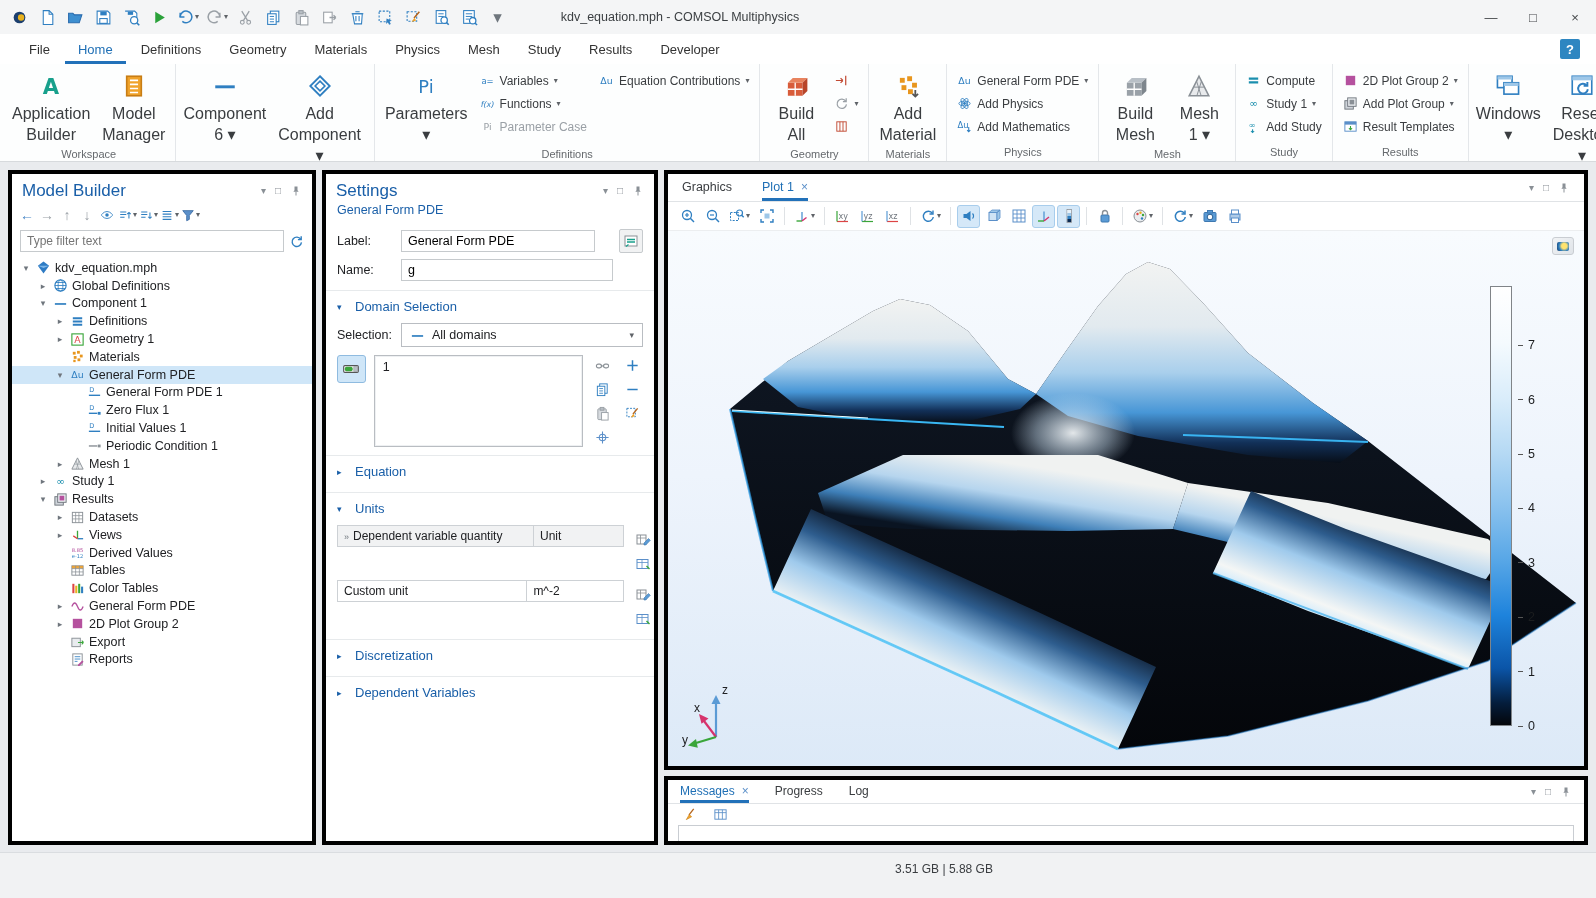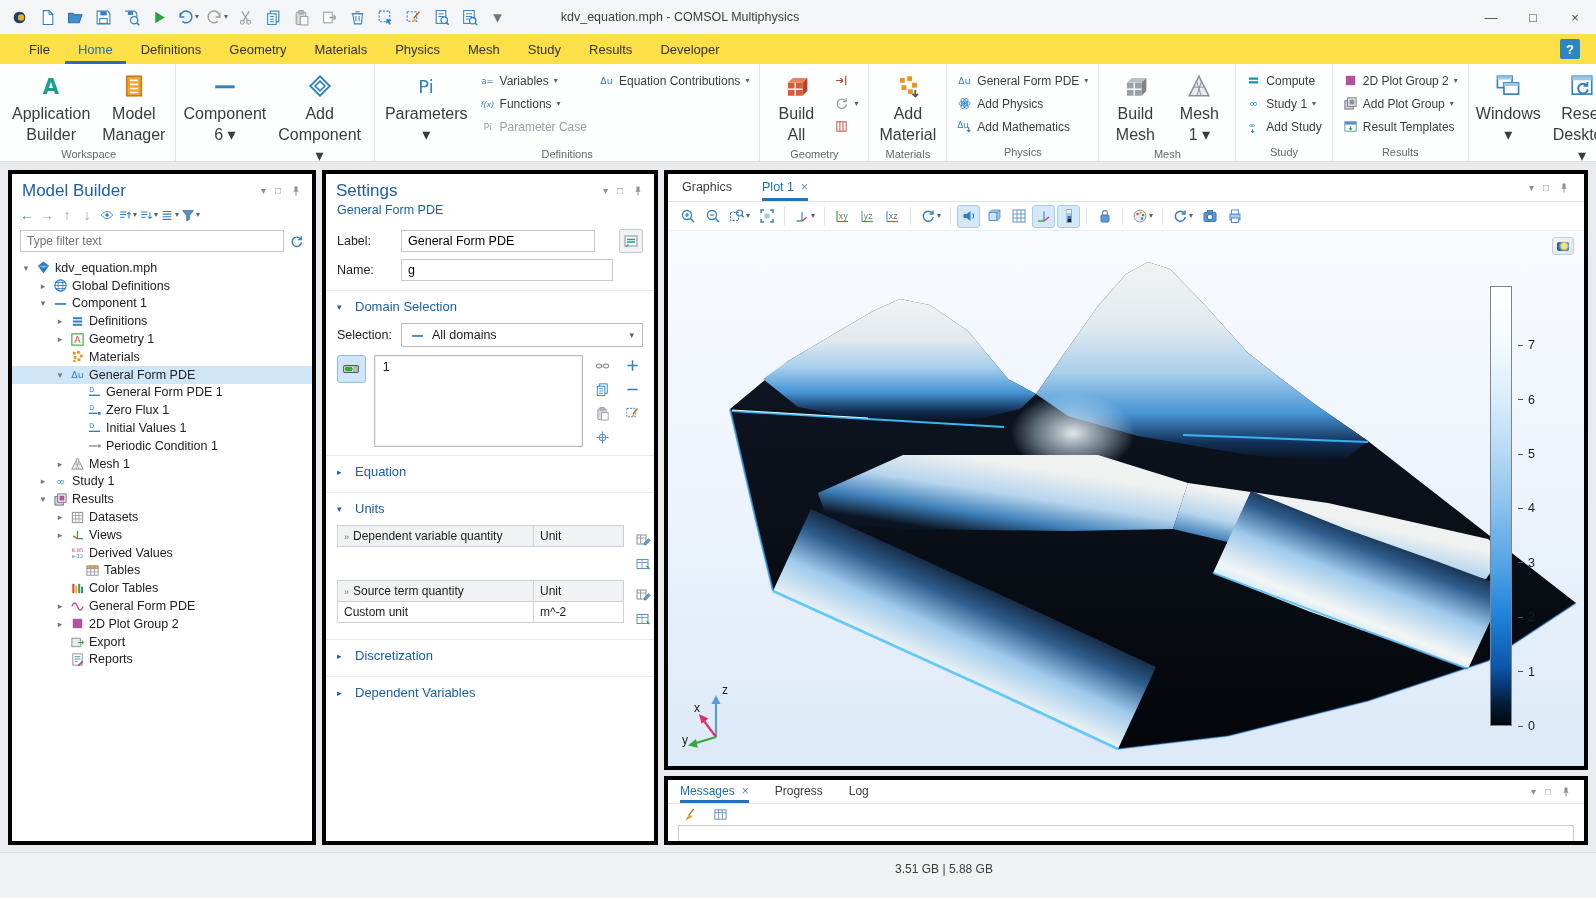--- a/index.html
+++ b/index.html
@@ -12,21 +12,21 @@
   .titlebar { position:absolute; left:0; top:0; right:0; height:34px; background:#f4f5f6; display:flex; align-items:center; padding:0 0 0 6px; }
   .qat { display:flex; align-items:center; gap:1px; z-index:2; }
   .qat-btn { height:27px; min-width:27px; display:flex; align-items:center; justify-content:center; border-radius:3px; padding:0 3px; gap:1px; }
   .title-text { position:absolute; left:680px; transform:translateX(-50%); font-size:12.5px; color:#3c4043; white-space:nowrap; }
   .win-btns { margin-left:auto; display:flex; z-index:2; }
   .win-btn { width:42px; height:33px; display:flex; align-items:center; justify-content:center; color:#44474a; font-size:13px; }
   .glyph { line-height:1; display:inline-block; }
   .caret { font-size:8px; color:#5f6368; line-height:1; }
 
   
-  .menubar { position:absolute; left:0; top:34px; right:0; height:30px; background:#fde047; display:flex; align-items:stretch; padding:0 16px; gap:2px; }
+  .menubar { position:absolute; left:0; top:34px; right:0; height:30px; background:#ffffff; display:flex; align-items:stretch; padding:0 16px; gap:2px; }
   .menu-item { padding:6px 13px 3px; font-size:13px; color:#333; border-bottom:3px solid transparent; }
   .menu-item.active { color:#1f6fb5; border-bottom-color:#2271b9; }
   .help-btn { margin-left:auto; align-self:center; width:20px; height:20px; background:#2e86c1; color:#fff; display:flex; align-items:center; justify-content:center; border-radius:2px; font-weight:bold; font-size:13px; }
 
   
   .ribbon { position:absolute; left:0; top:64px; right:0; height:98px; background:#fdfefe; border-bottom:1px solid #d7dadd; display:flex; align-items:stretch; padding:0 2px; overflow:hidden; }
   .rgroup { display:flex; flex-direction:column; border-right:1px solid #e4e7ea; padding:2px 5px 0; }
   .rg-content { flex:1; display:flex; align-items:stretch; gap:2px; }
   .rg-label { text-align:center; font-size:11px; color:#65696d; padding:0 6px 3px; white-space:nowrap; }
   .rbig { display:flex; flex-direction:column; align-items:center; padding:7px 5px 2px; min-width:62px; border-radius:3px; text-align:center; }
@@ -740,21 +740,21 @@
           <span class="tlabel">Views</span>
         </div>
         <div class="tree-row" style="padding-left:42px">
           <span class="expander"></span>
           <svg class="ic" viewBox="0 0 16 16" width="15" height="15">
             <text x="8" y="7" font-size="5.5" fill="#b5519e" text-anchor="middle" font-family="DejaVu Sans, sans-serif">8.85</text>
             <text x="8" y="13.5" font-size="5.5" fill="#2f7fc1" text-anchor="middle" font-family="DejaVu Sans, sans-serif">e-12</text>
           </svg>
           <span class="tlabel">Derived Values</span>
         </div>
-        <div class="tree-row" style="padding-left:57px">
+        <div class="tree-row" style="padding-left:42px">
           <span class="expander"></span>
           <svg class="ic" viewBox="0 0 16 16" width="15" height="15">
             <rect x="2" y="3" width="12" height="10" fill="#fff" stroke="#8a9096"></rect>
             <rect x="2" y="3" width="12" height="3" fill="#e8961e" opacity=".85"></rect>
             <path d="M2 6h12M2 9.5h12M6 3v10M10 3v10" stroke="#8a9096" stroke-width=".8"></path>
           </svg>
           <span class="tlabel">Tables</span>
         </div>
         <div class="tree-row" style="padding-left:42px">
           <span class="expander"></span>
@@ -938,24 +938,20 @@
                 <rect x="2" y="3.5" width="11" height="9" fill="#fff" stroke="#5b8fc9"></rect>
                 <path d="M2 6.5h11M7 3.5v9" stroke="#5b8fc9" stroke-width=".8"></path>
                 <path d="M11.5 10l3 3" stroke="#3aa63a" stroke-width="1.4"></path>
               </svg>
             </button>
           </div>
         </div>
         <div class="utable-wrap">
           <table class="utable">
             <tbody>
-              <tr>
-                <th class="c1"><span class="hdr-ic">»</span>Source term quantity</th>
-                <th>Unit</th>
-              </tr>
               <tr>
                 <td>Custom unit</td>
                 <td>m^-2</td>
               </tr>
             </tbody>
           </table>
           <div class="t-icons">
             <button class="dom-btn">
               <svg class="ic" viewBox="0 0 16 16" width="16" height="16">
                 <rect x="2" y="4" width="9" height="9" fill="#fff" stroke="#8a9096"></rect>

